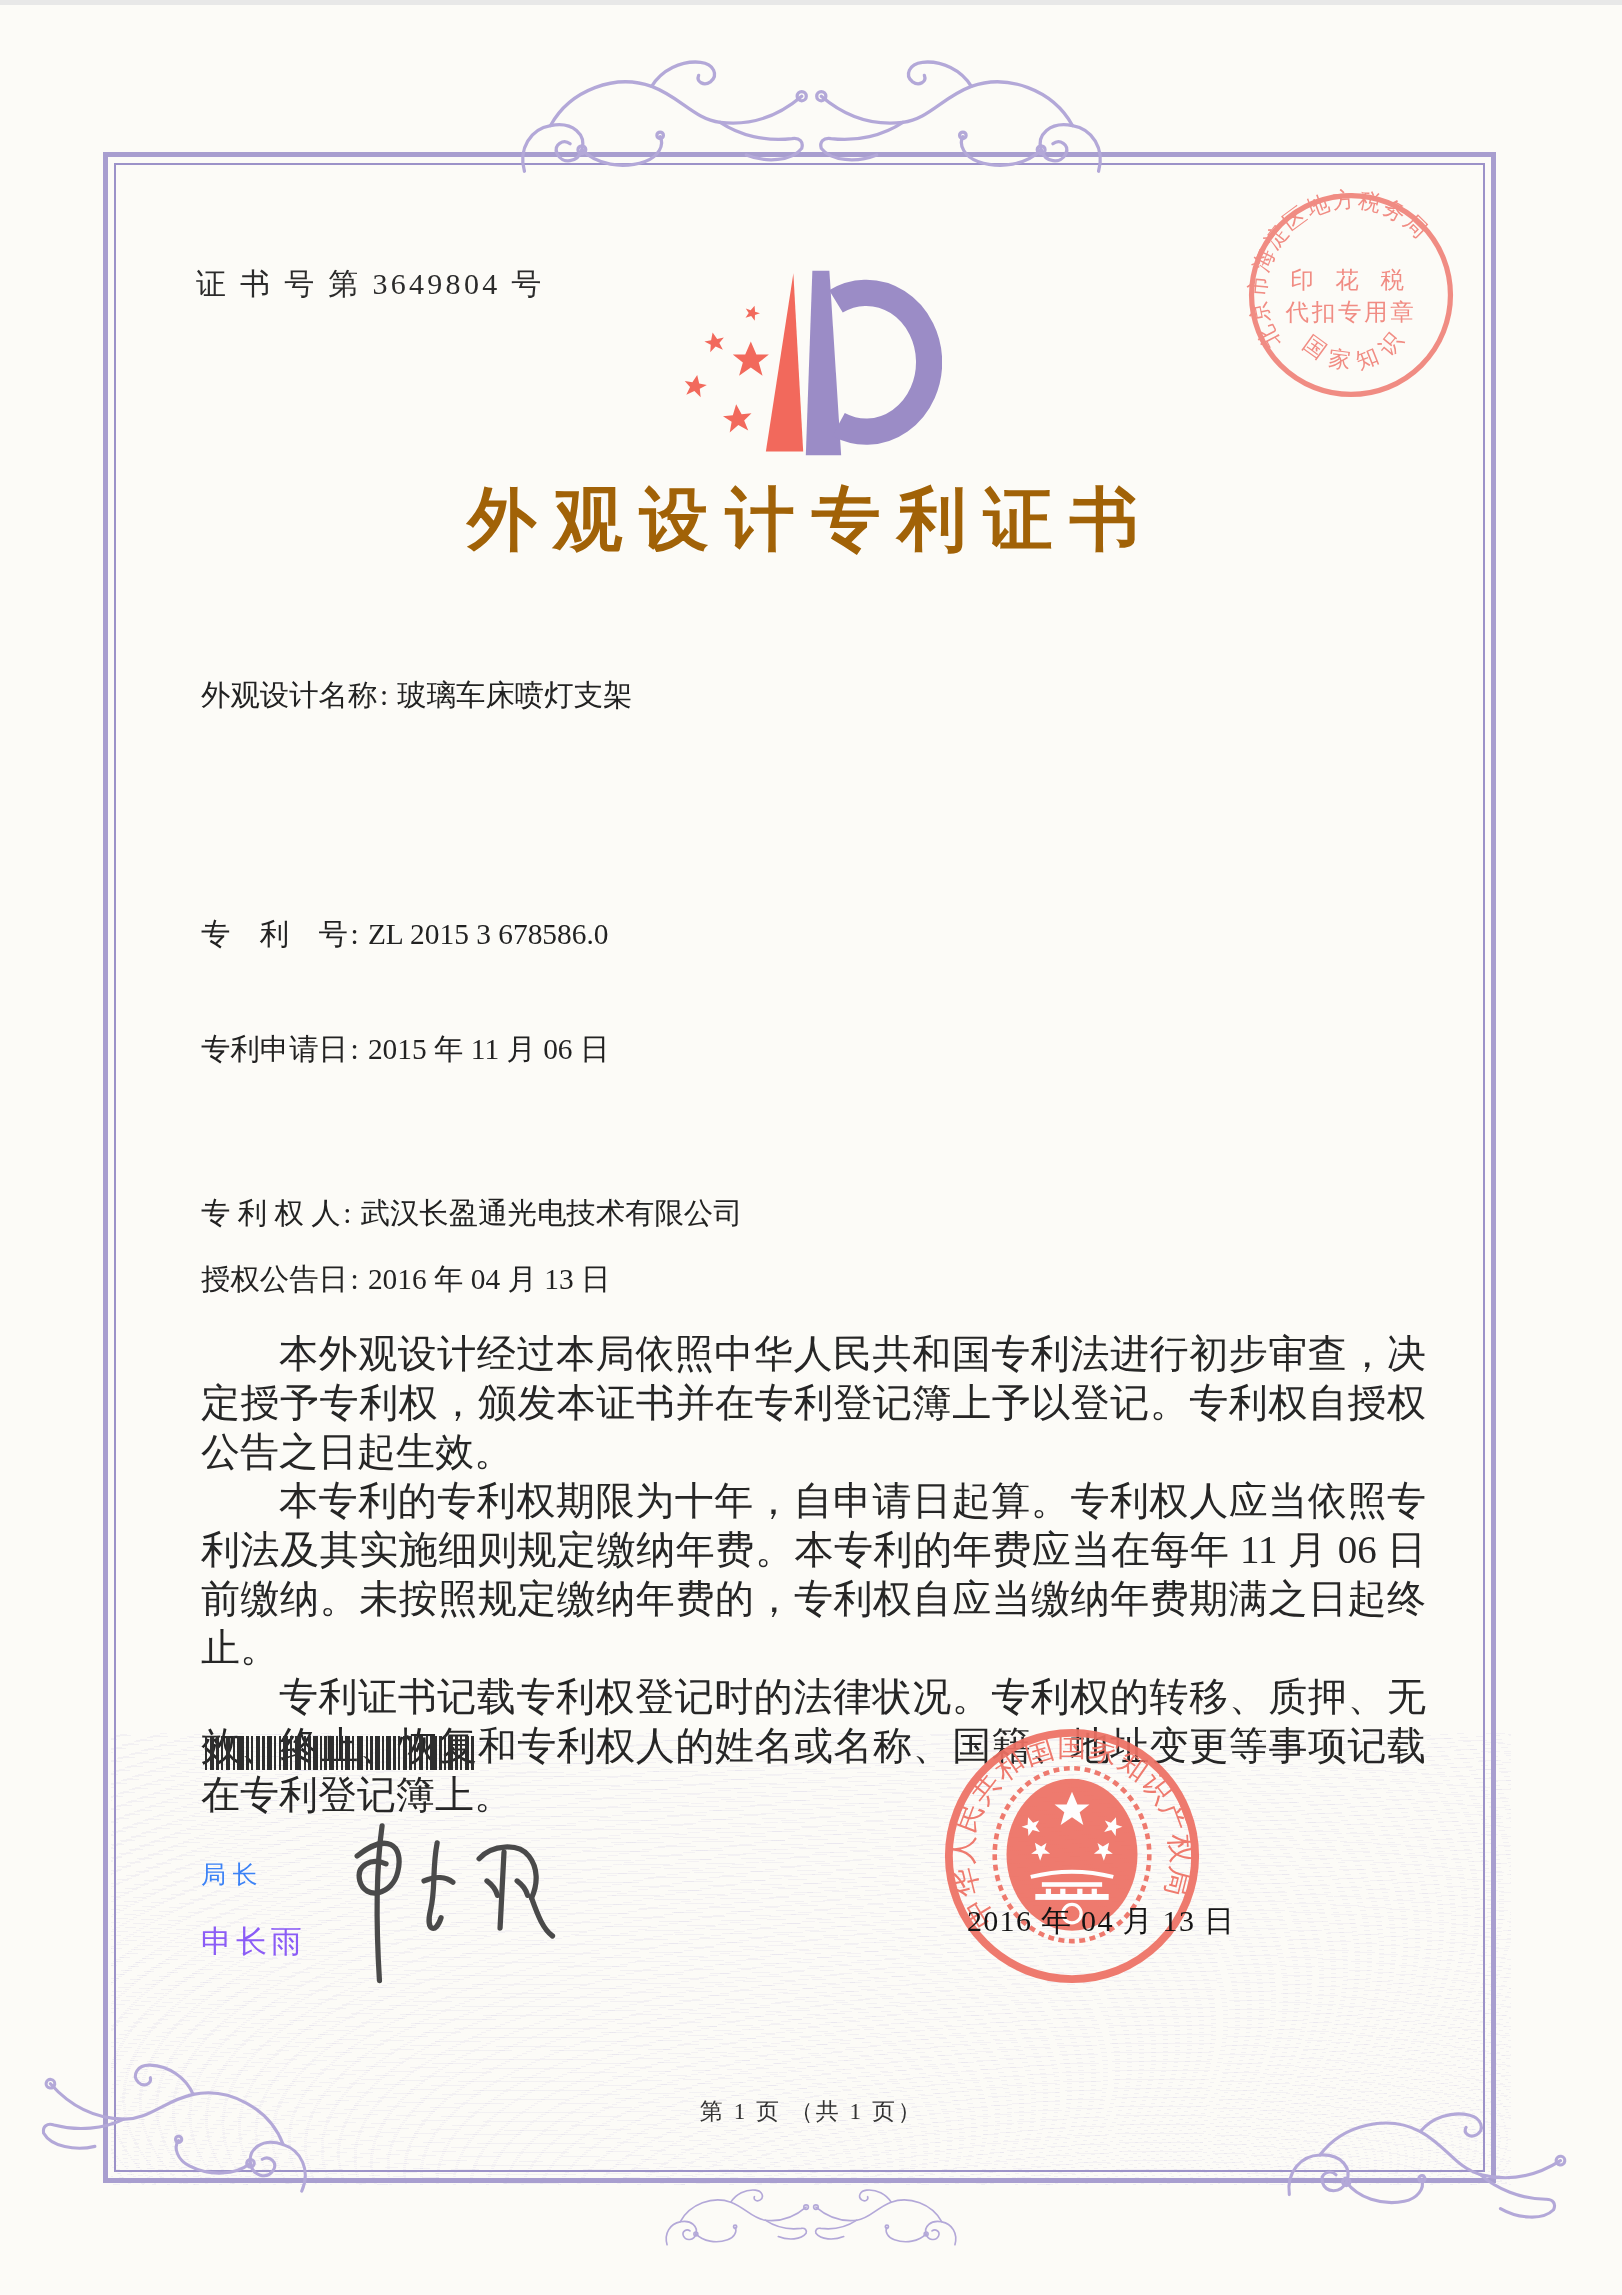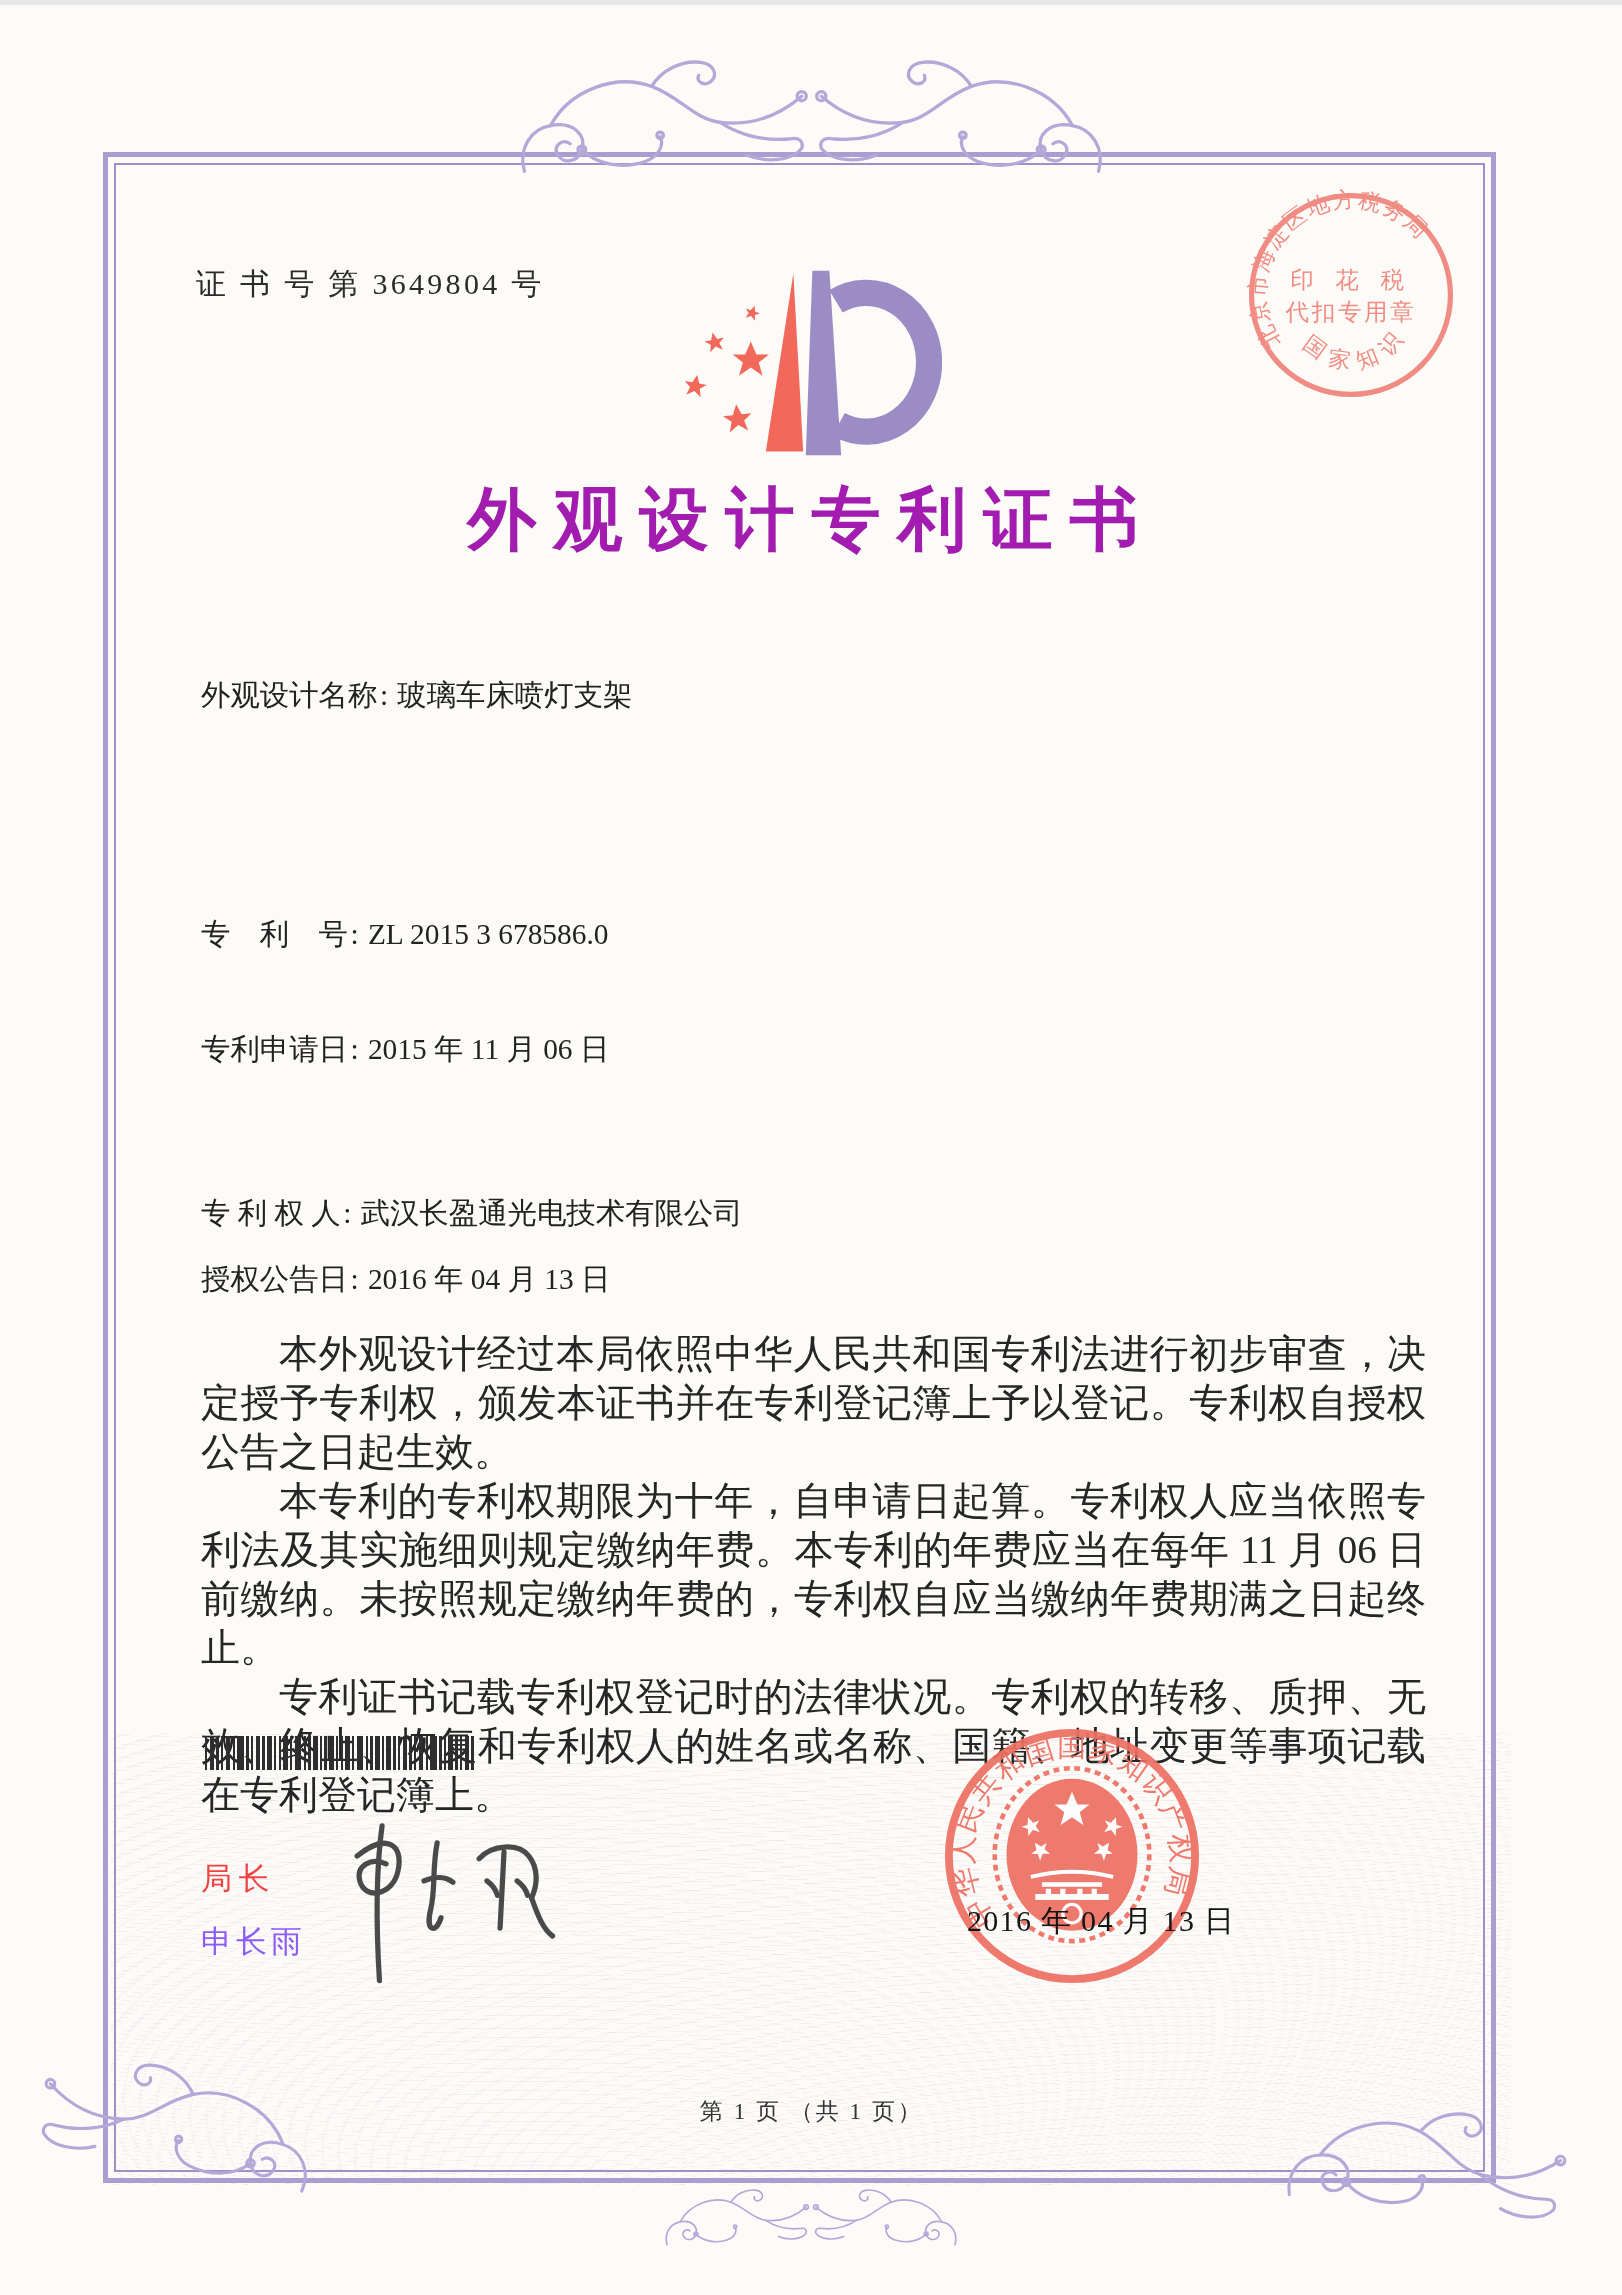--- a/index.html
+++ b/index.html
@@ -30,21 +30,21 @@
   }
   .ornament{position:absolute;pointer-events:none;}
   
   .cert-no{
     position:absolute;left:196px;top:259px;
     font-size:30px;letter-spacing:3.3px;color:#2b2b2b;
   }
   .logo{position:absolute;left:667px;top:257px;width:275px;height:200px;}
   .doc-title{
     position:absolute;left:50%;top:469px;transform:translateX(-50%);
-    font-size:69px;font-weight:bold;letter-spacing:17px;color:#a21caf;white-space:nowrap;
+    font-size:69px;font-weight:bold;letter-spacing:17px;color:#a16207;white-space:nowrap;
   }
   
   .tax-stamp{position:absolute;left:1245px;top:184px;width:212px;height:212px;opacity:.92;}
   .tax-stamp text{font-family:"Liberation Serif","DejaVu Serif",serif;}
   .main-seal{position:absolute;left:941px;top:1720px;width:262px;height:262px;opacity:.93;}
   .main-seal text{font-family:"Liberation Serif","DejaVu Serif",serif;}
   .seal-date{
     position:absolute;left:967px;top:1896px;
     font-size:30px;color:#141414;letter-spacing:1.3px;white-space:nowrap;
   }
@@ -68,21 +68,21 @@
     font-size:39px;line-height:49px;text-align:justify;color:#262626;
   }
   .body-text p{margin:0;text-indent:2em;}
   
   .barcode{
     position:absolute;left:205px;top:1731px;width:275px;height:34px;
     font-size:0;white-space:nowrap;overflow:hidden;
   }
   .barcode i{display:inline-block;height:100%;background:#2e2e2e;margin-right:2.3px;}
   
-  .director-label{position:absolute;left:201px;top:1853px;font-size:31px;letter-spacing:6.5px;color:#ef4444;}
+  .director-label{position:absolute;left:201px;top:1853px;font-size:25px;letter-spacing:6.5px;color:#3b82f6;}
   .director-name{position:absolute;left:201px;top:1916px;font-size:31px;letter-spacing:3.9px;color:#8b5cf6;}
   .signature{position:absolute;left:327px;top:1813px;width:236px;height:177px;}
   
   .footer{
     position:absolute;left:50%;top:2091px;transform:translateX(-50%);
     font-size:23px;letter-spacing:2.6px;color:#333;white-space:nowrap;
   }
 </style>
 </head>
 <body>

